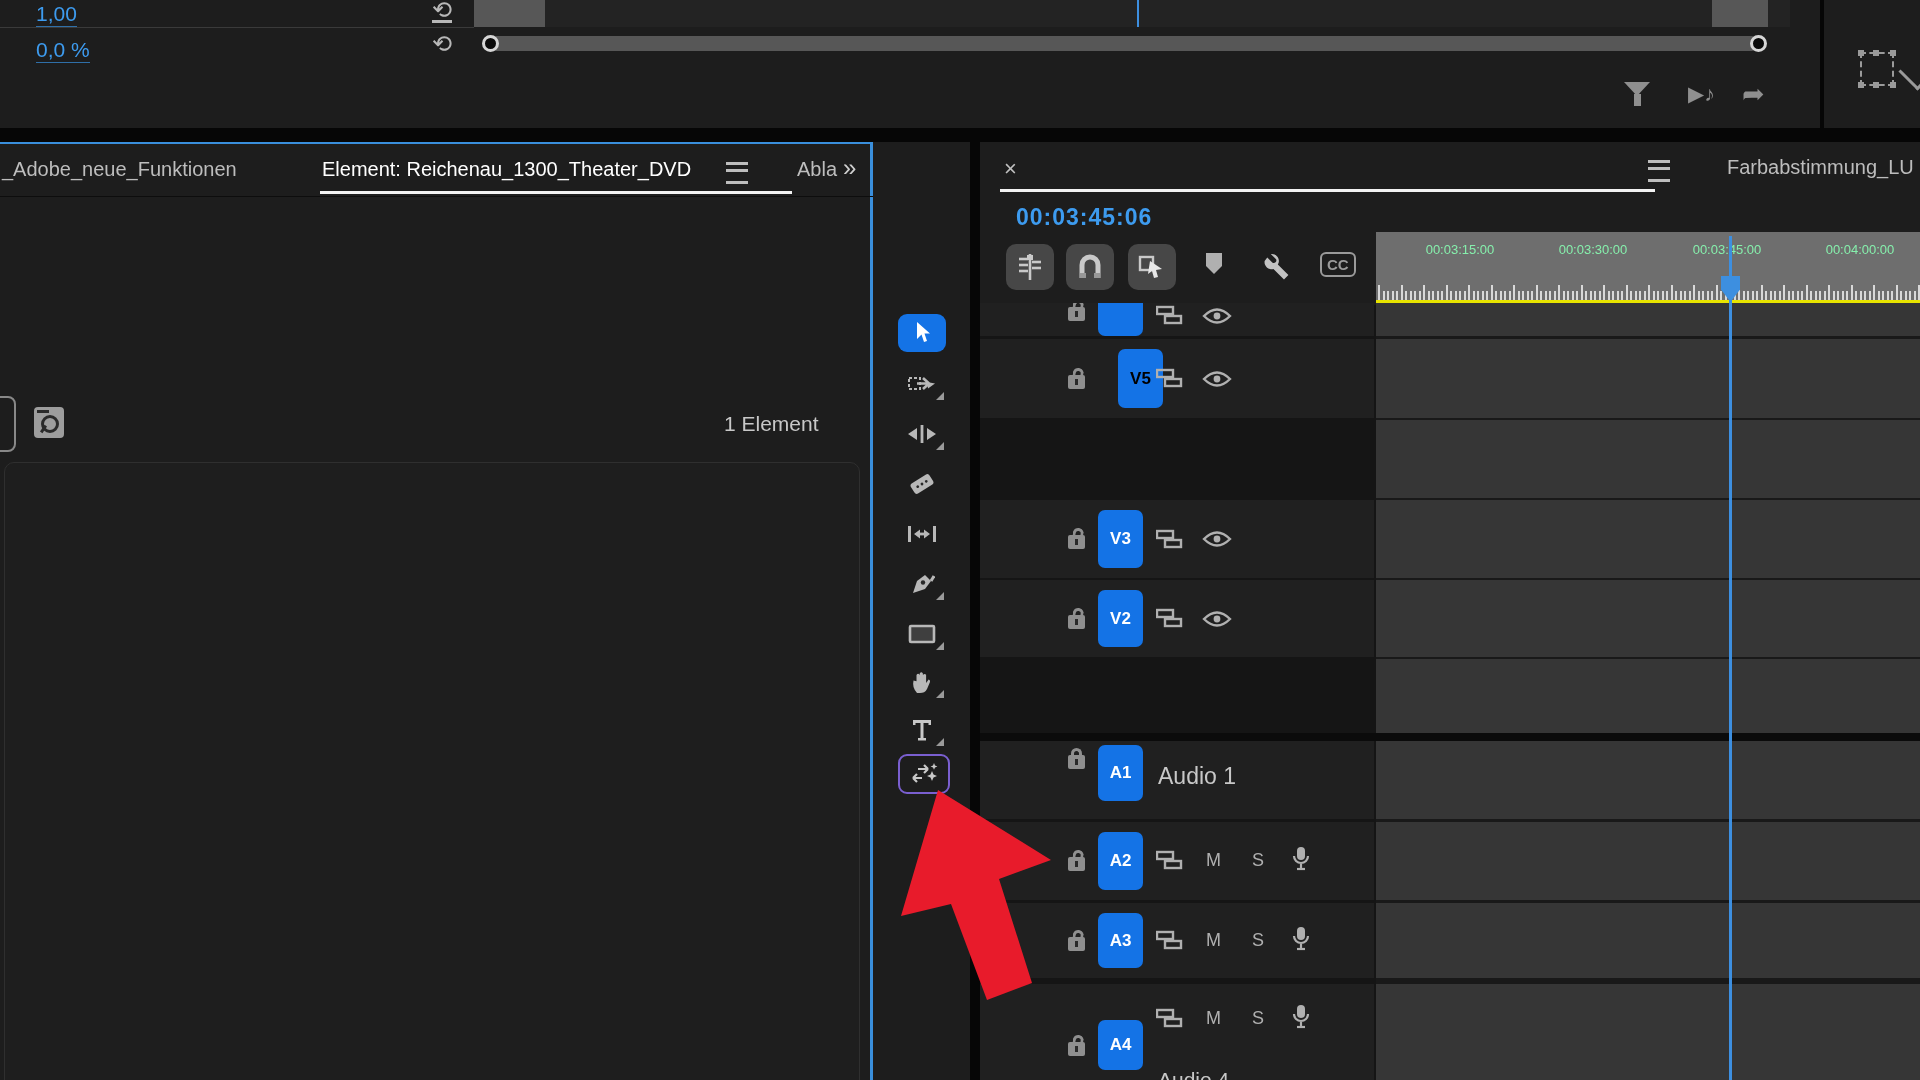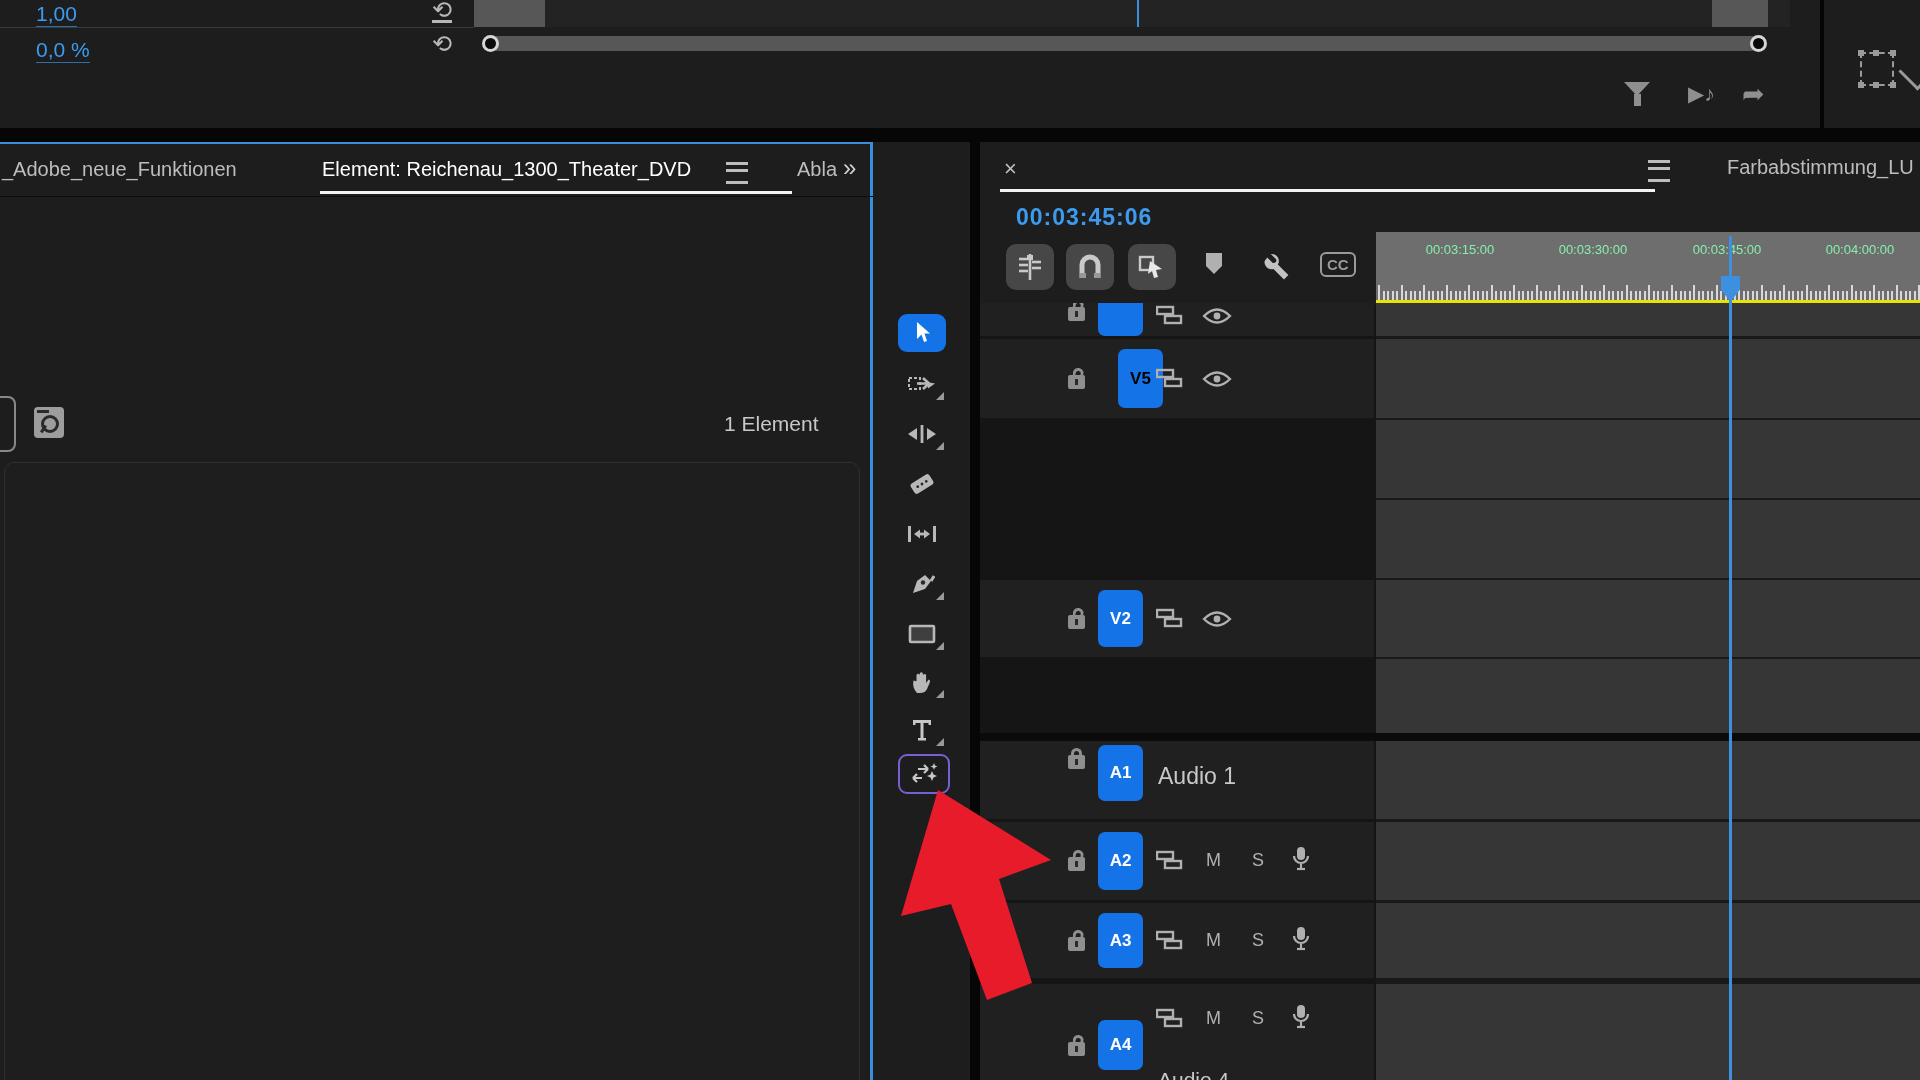--- a/index.html
+++ b/index.html
@@ -650,20 +650,33 @@
           <rect x="9" y="11" width="16" height="7" fill="none" stroke="#b0b0b0" stroke-width="2.4"></rect>
           <rect x="9" y="11" width="16" height="7" fill="#2a2a2a" fill-opacity="0"></rect>
         </svg></div>
       <div style="left: 222px; top: 30.5px; position: absolute;"><svg width="30" height="18" viewBox="0 0 30 18">
           <path d="M2 9 Q15 -4 28 9 Q15 22 2 9 Z" fill="none" stroke="#b0b0b0" stroke-width="2.4"></path>
           <circle cx="15" cy="9" r="3.4" fill="#b0b0b0"></circle>
         </svg></div>
     </div>
     <div class="crow" style="top: 339px; height: 79px;"></div>
     <div class="crow" style="top: 420px; height: 78px;"></div>
+    <div class="hrow" style="top: 500px; height: 78px;">
+      <div class="lock open" style="position: absolute; left: 88px; top: 35px;"></div>
+      <div style="left: 118px; top: 10px; width: 45px; height: 58px; background: rgb(20, 115, 230); border-radius: 7px; color: rgb(255, 255, 255); font-size: 17px; font-weight: bold; display: flex; align-items: center; justify-content: center; position: absolute;">V3</div>
+      <div style="left: 176px; top: 28.5px; position: absolute;"><svg width="27" height="21" viewBox="0 0 27 21">
+          <rect x="1" y="2" width="16" height="7" fill="none" stroke="#b0b0b0" stroke-width="2.4"></rect>
+          <rect x="9" y="11" width="16" height="7" fill="none" stroke="#b0b0b0" stroke-width="2.4"></rect>
+          <rect x="9" y="11" width="16" height="7" fill="#2a2a2a" fill-opacity="0"></rect>
+        </svg></div>
+      <div style="left: 222px; top: 30px; position: absolute;"><svg width="30" height="18" viewBox="0 0 30 18">
+          <path d="M2 9 Q15 -4 28 9 Q15 22 2 9 Z" fill="none" stroke="#b0b0b0" stroke-width="2.4"></path>
+          <circle cx="15" cy="9" r="3.4" fill="#b0b0b0"></circle>
+        </svg></div>
+    </div>
     <div class="crow" style="top: 500px; height: 78px;"></div>
     <div class="hrow" style="top: 580px; height: 77px;">
       <div class="lock open" style="position: absolute; left: 88px; top: 34.5px;"></div>
       <div style="left: 118px; top: 10px; width: 45px; height: 57px; background: rgb(20, 115, 230); border-radius: 7px; color: rgb(255, 255, 255); font-size: 17px; font-weight: bold; display: flex; align-items: center; justify-content: center; position: absolute;">V2</div>
       <div style="left: 176px; top: 28px; position: absolute;"><svg width="27" height="21" viewBox="0 0 27 21">
           <rect x="1" y="2" width="16" height="7" fill="none" stroke="#b0b0b0" stroke-width="2.4"></rect>
           <rect x="9" y="11" width="16" height="7" fill="none" stroke="#b0b0b0" stroke-width="2.4"></rect>
           <rect x="9" y="11" width="16" height="7" fill="#2a2a2a" fill-opacity="0"></rect>
         </svg></div>
       <div style="left: 222px; top: 29.5px; position: absolute;"><svg width="30" height="18" viewBox="0 0 30 18">

